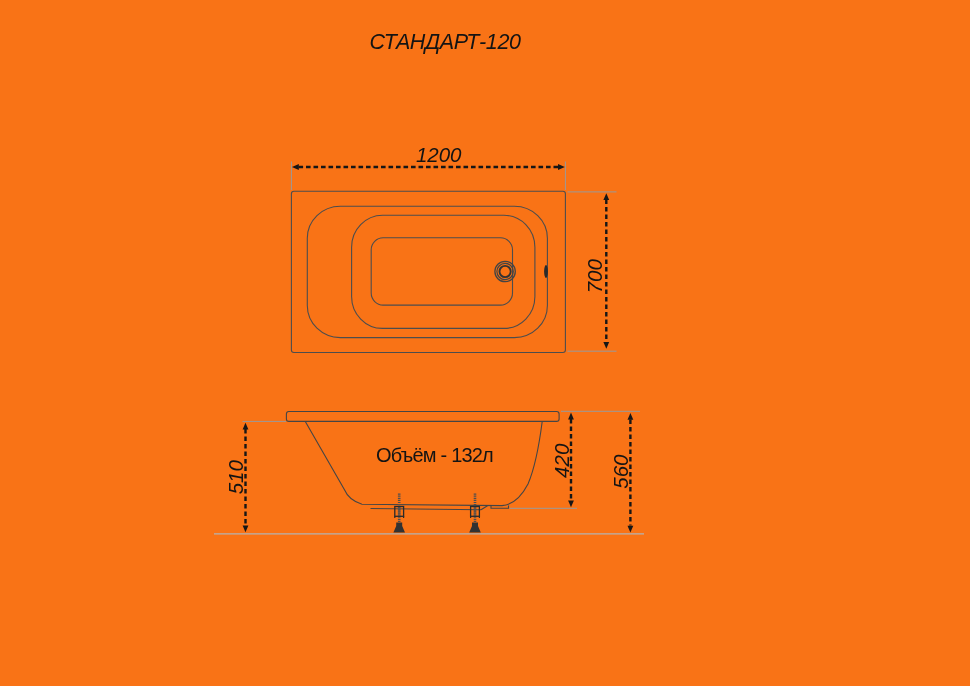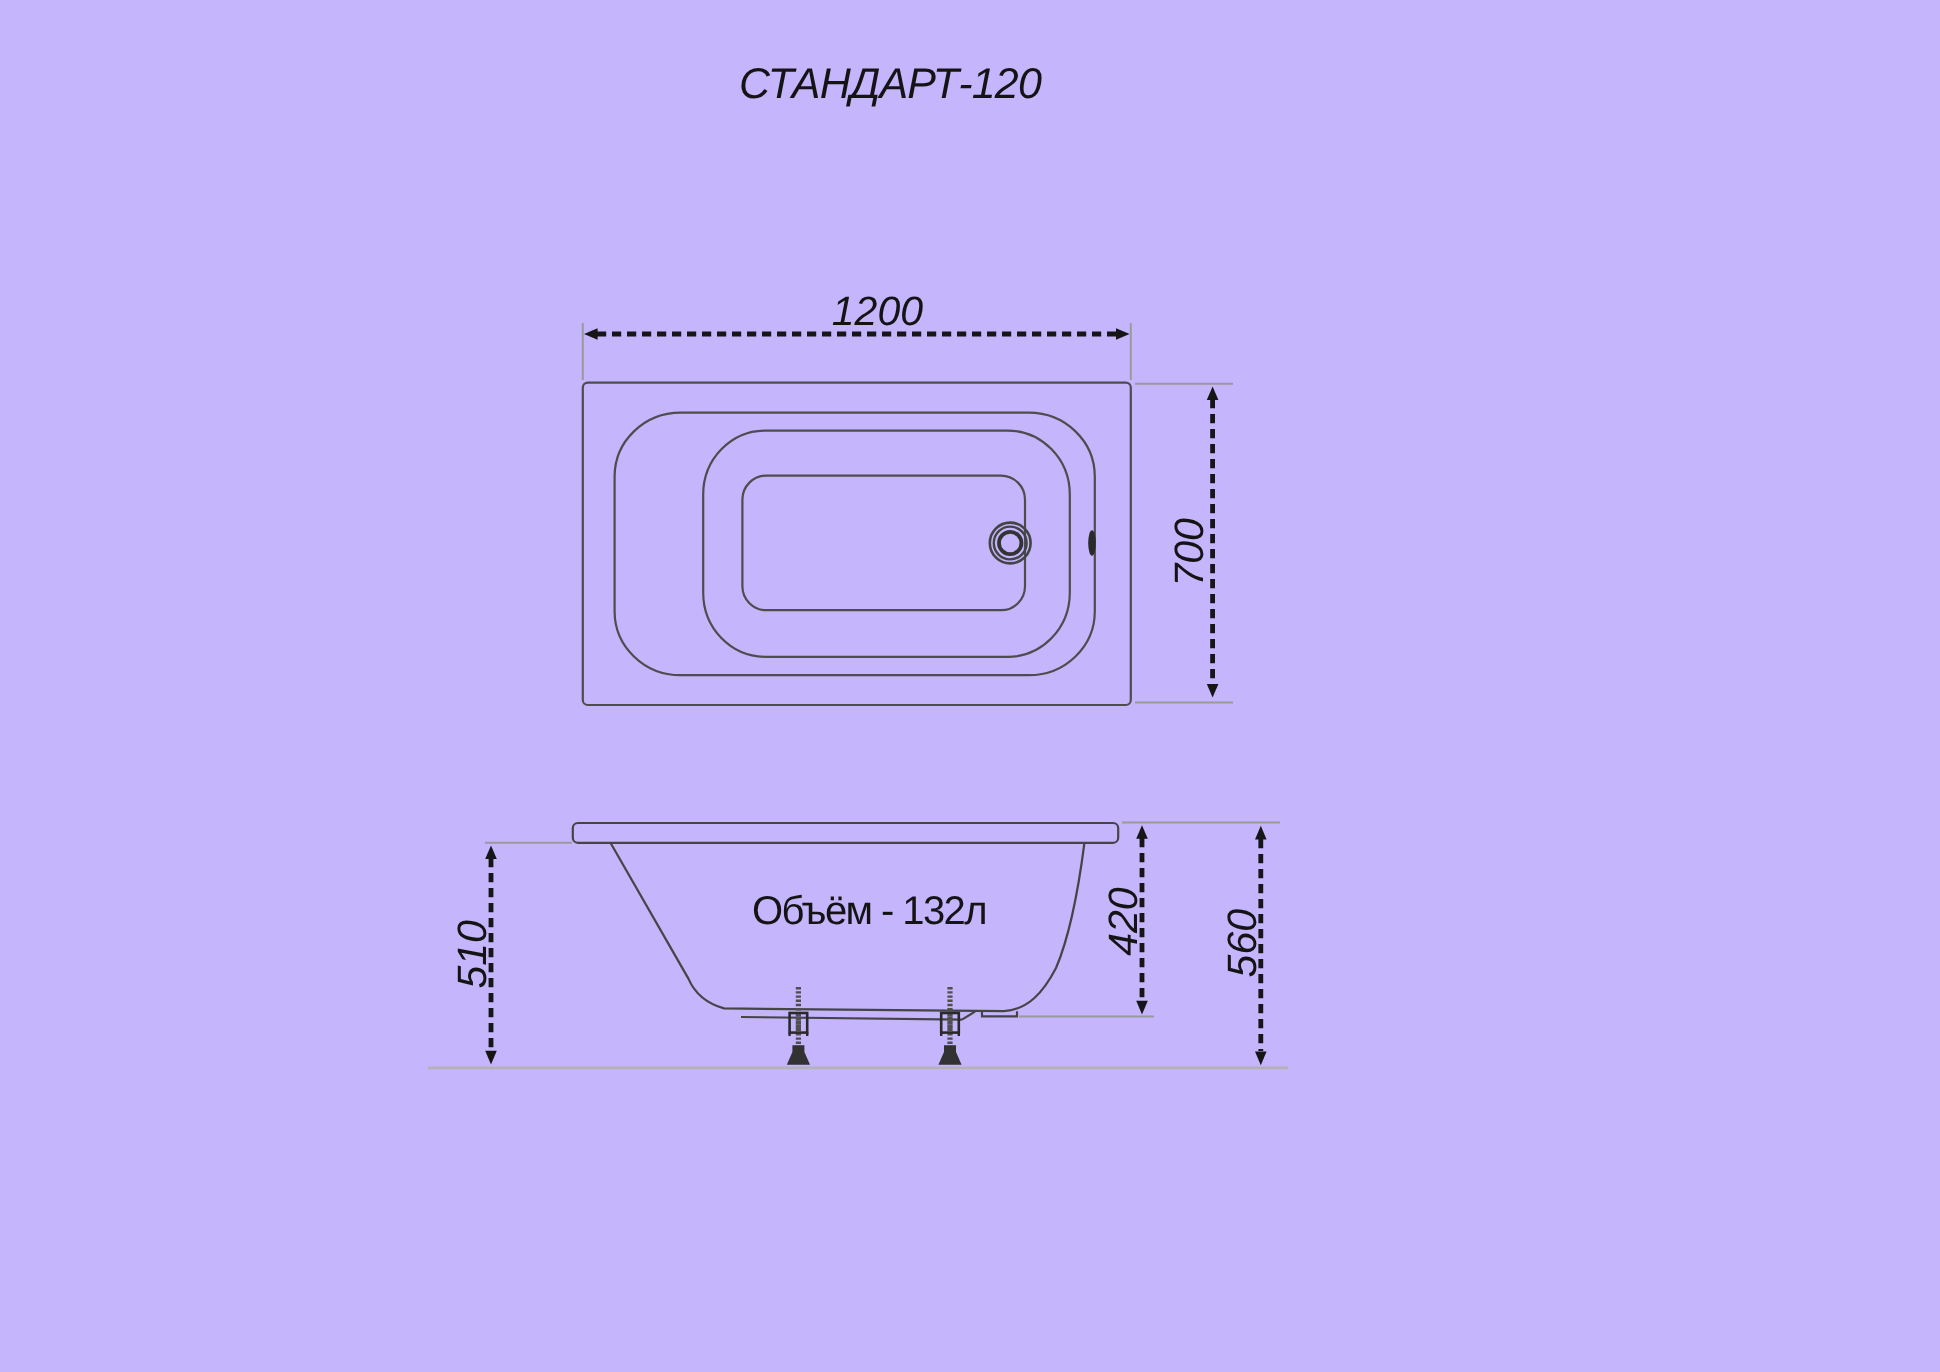--- a/index.html
+++ b/index.html
@@ -1,16 +1,16 @@
 <!DOCTYPE html>
 <html><head>
 <meta charset="utf-8">
 <style>
   html,body{margin:0;padding:0;background:#ffffff;}
-  .page{width:970px;height:686px;position:relative;background:#c4b5fd;overflow:hidden;}
+  .page{width:970px;height:686px;position:relative;background:#f97316;overflow:hidden;}
   svg{display:block;}
   text{font-family:"Liberation Sans", sans-serif;fill:#141414;}
   .dim{font-style:italic;font-size:20.5px;}
 </style>
 </head>
 <body>
 <div class="page">
 <svg width="970" height="686" viewBox="0 0 970 686">
 
   <text class="dim" x="445" y="48.8" text-anchor="middle" style="font-size:21.5px;letter-spacing:-0.4px">СТАНДАРТ-120</text>

